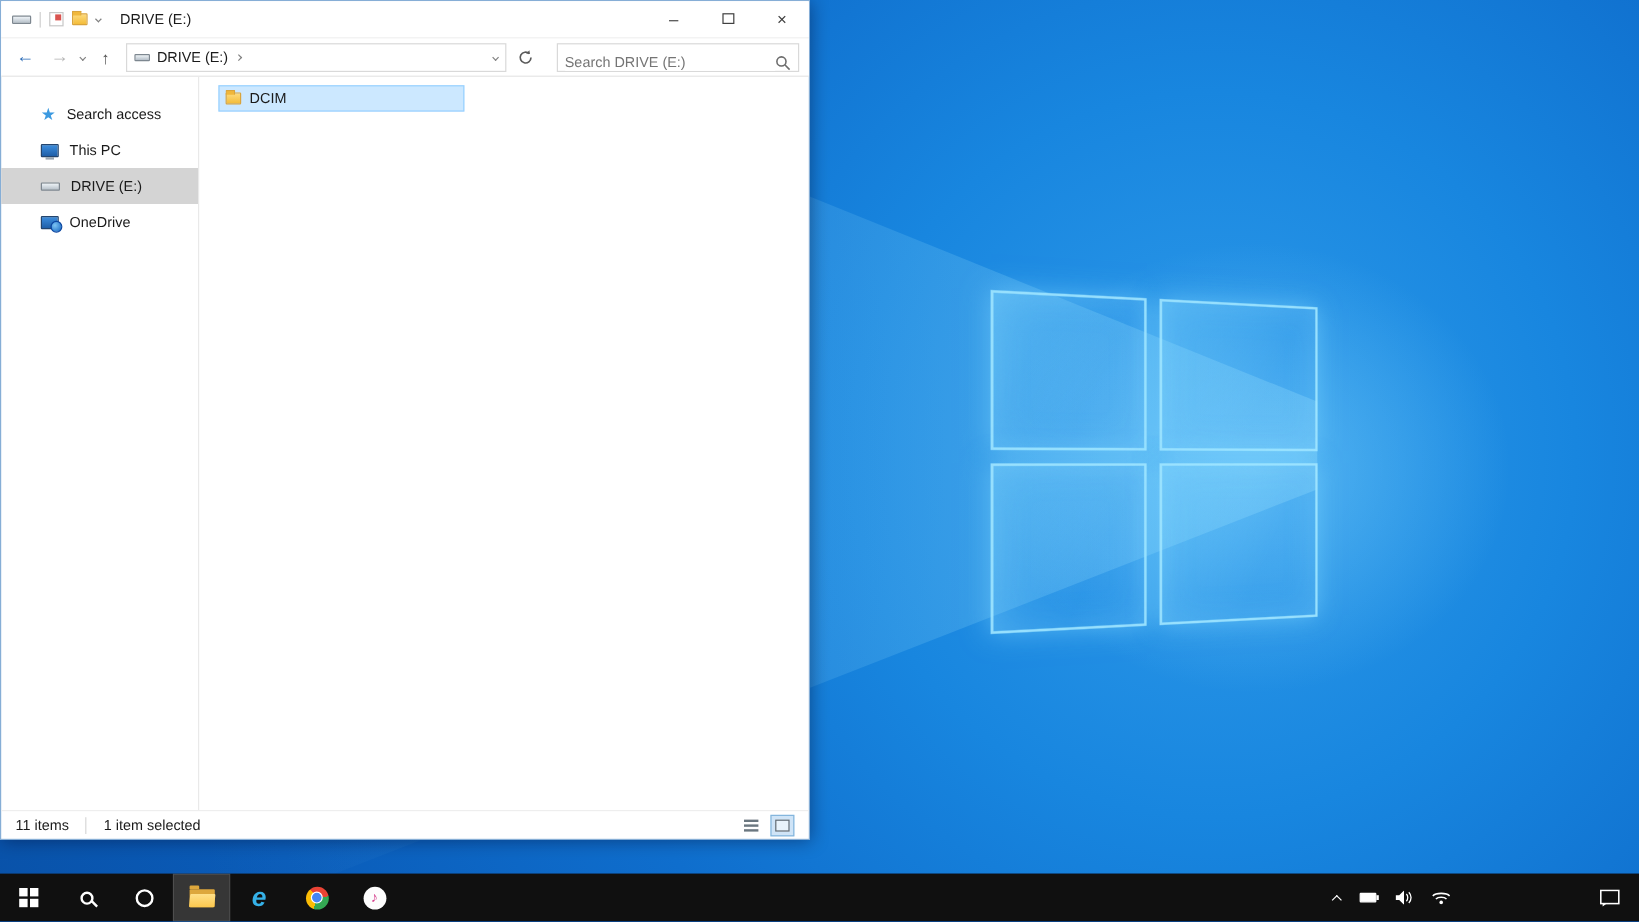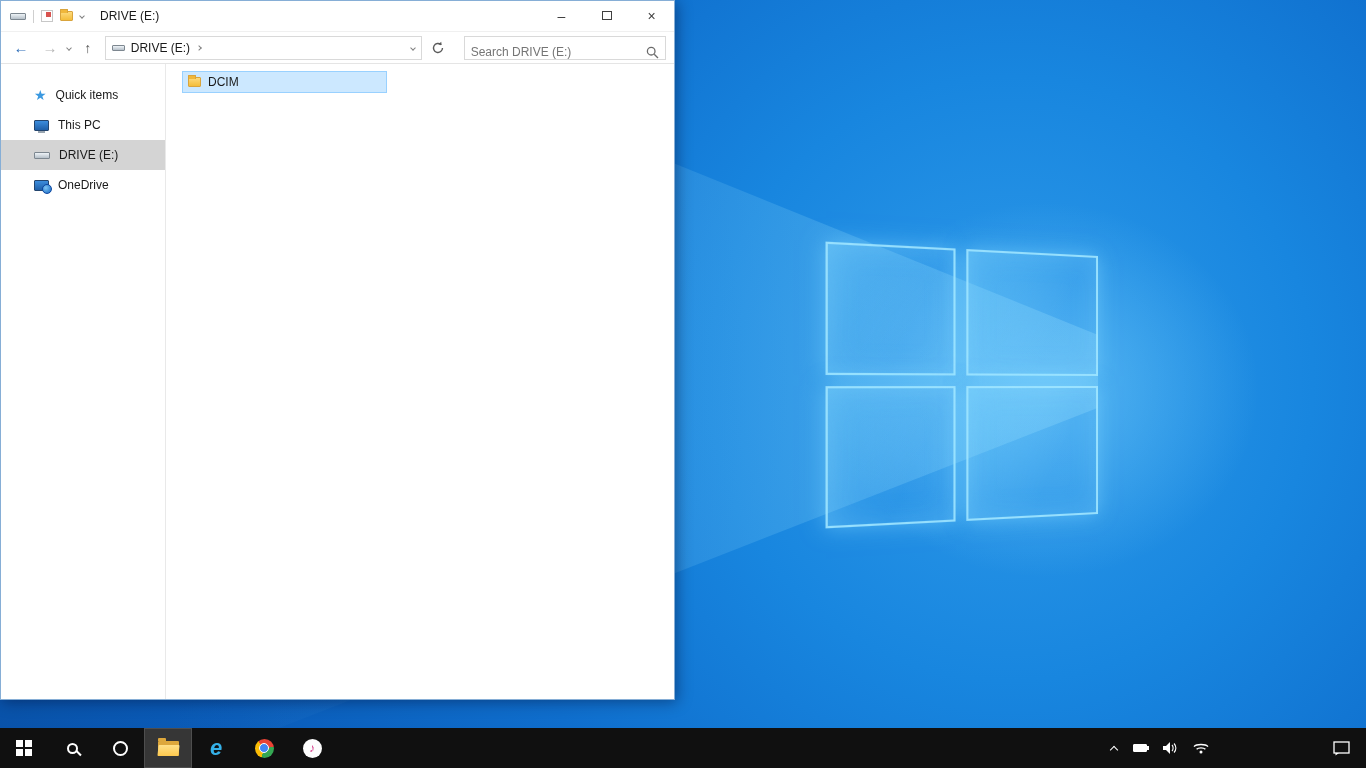--- a/index.html
+++ b/index.html
@@ -194,21 +194,21 @@
         <circle cx="5.2" cy="5.2" r="3.8" fill="none" stroke="#6b6b6b" stroke-width="1.3"></circle>
         <line x1="8.2" y1="8.2" x2="12" y2="12" stroke="#6b6b6b" stroke-width="1.3"></line>
       </svg>
     </div>
   </div>
 
   <div class="winbody">
     <div class="sidebar">
       <div class="side-item">
         <span class="star-ico">★</span>
-        <span>Quick items</span>
+        <span>Search access</span>
       </div>
       <div class="side-item">
         <span class="pc-ico"></span>
         <span>This PC</span>
       </div>
       <div class="side-item selected">
         <span class="drive-ico"></span>
         <span>DRIVE (E:)</span>
       </div>
       <div class="side-item">
@@ -217,20 +217,37 @@
       </div>
     </div>
     <div class="content">
       <div class="file-item selected">
         <span class="folder-ico sm"></span>
         <span>DCIM</span>
       </div>
     </div>
   </div>
 
+  <div class="statusbar">
+    <span>11 items</span>
+    <span class="divider"></span>
+    <span>1 item selected</span>
+    <div class="view-toggles">
+      <div class="view-btn">
+        <span class="vt-details">
+            <i></i>
+            <i></i>
+            <i></i>
+          </span>
+      </div>
+      <div class="view-btn active">
+        <span class="vt-thumb"></span>
+      </div>
+    </div>
+  </div>
 
 </div>
 
 <div class="taskbar">
   <div class="tb-btn">
     <span class="start-ico">
         <i></i>
         <i></i>
         <i></i>
         <i></i>

